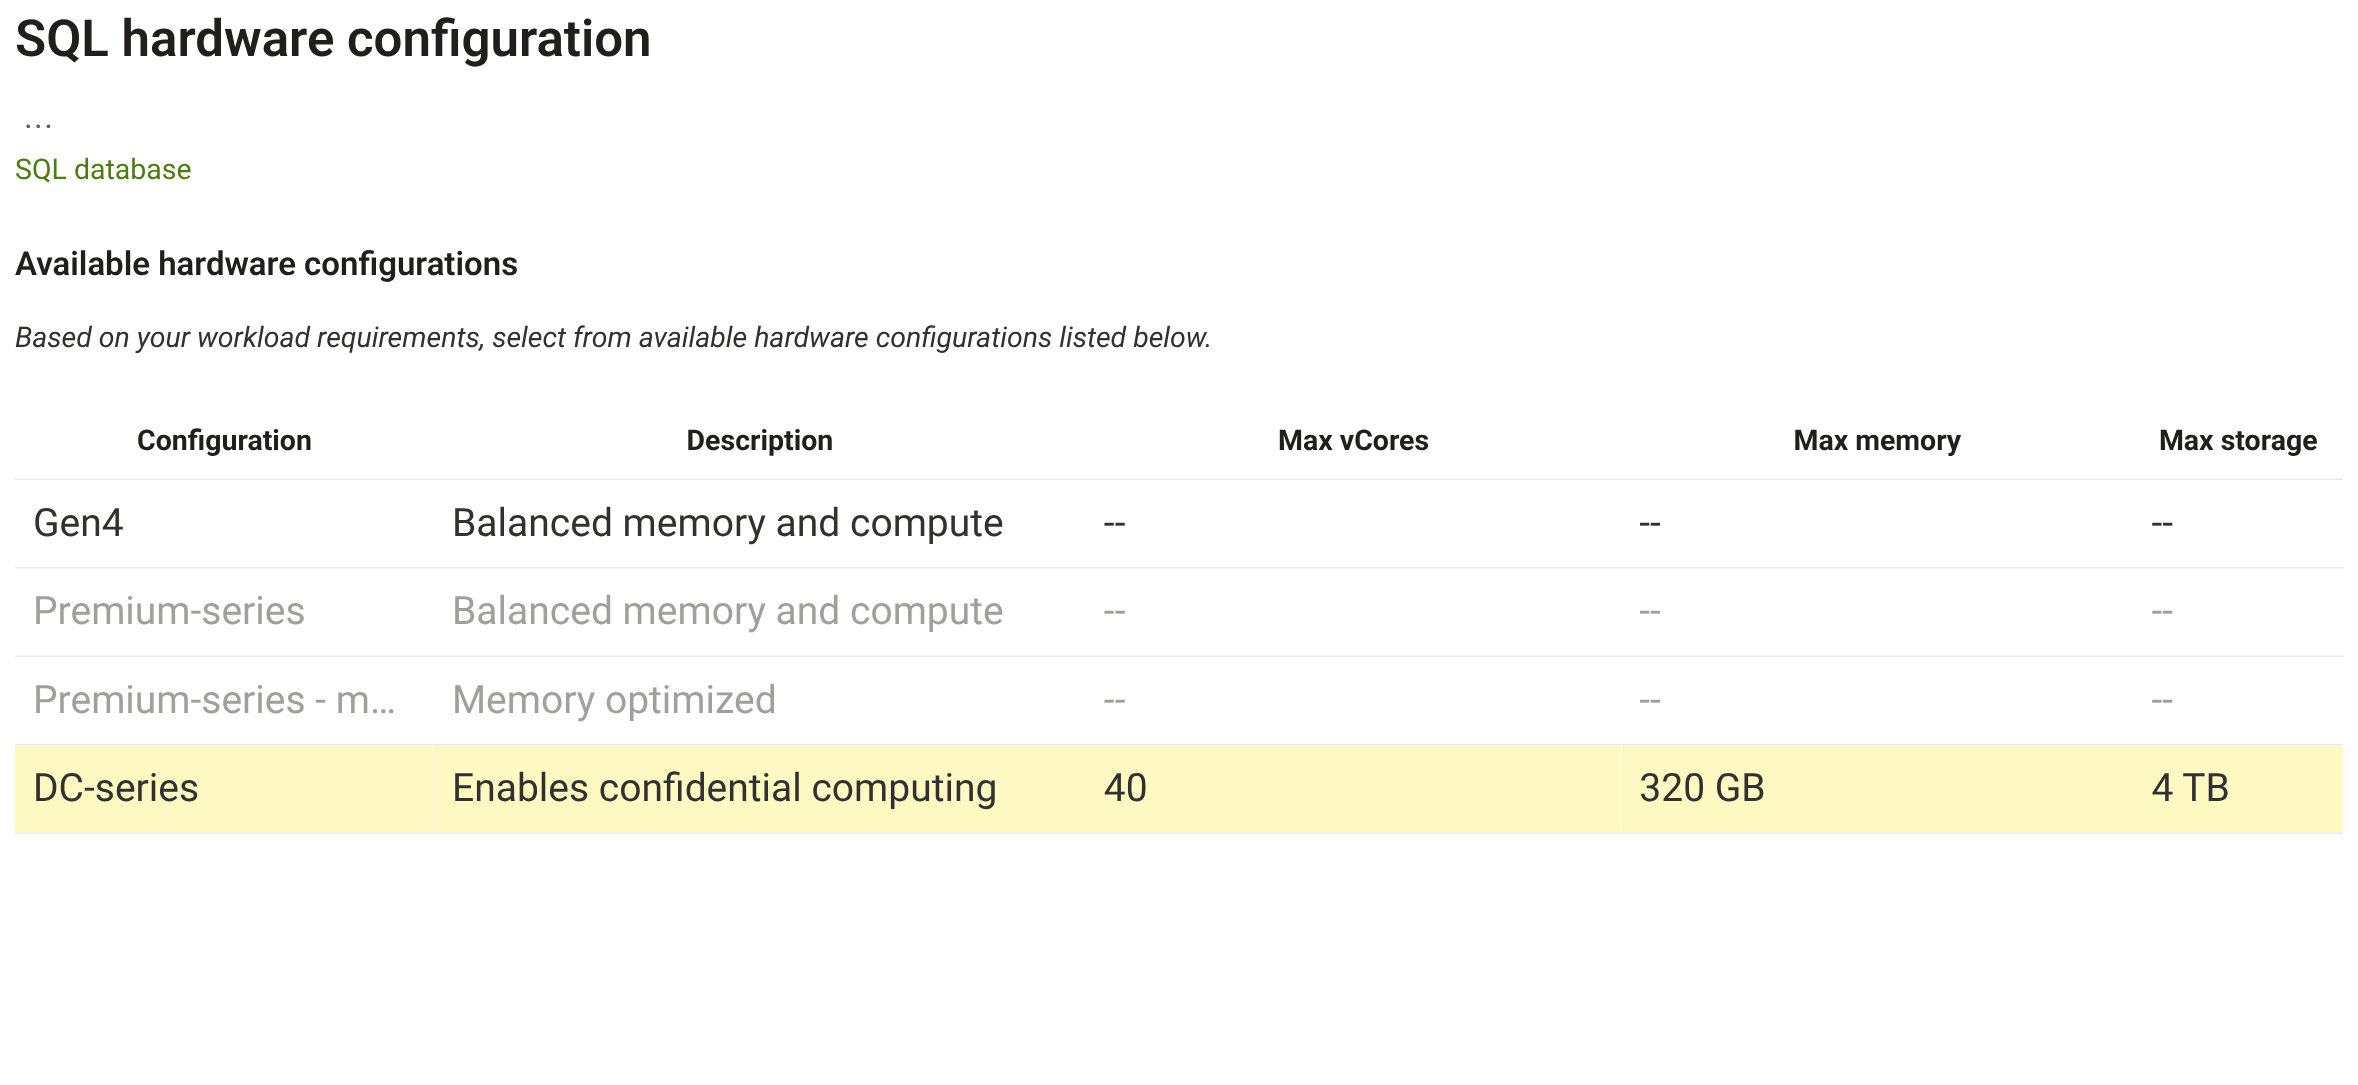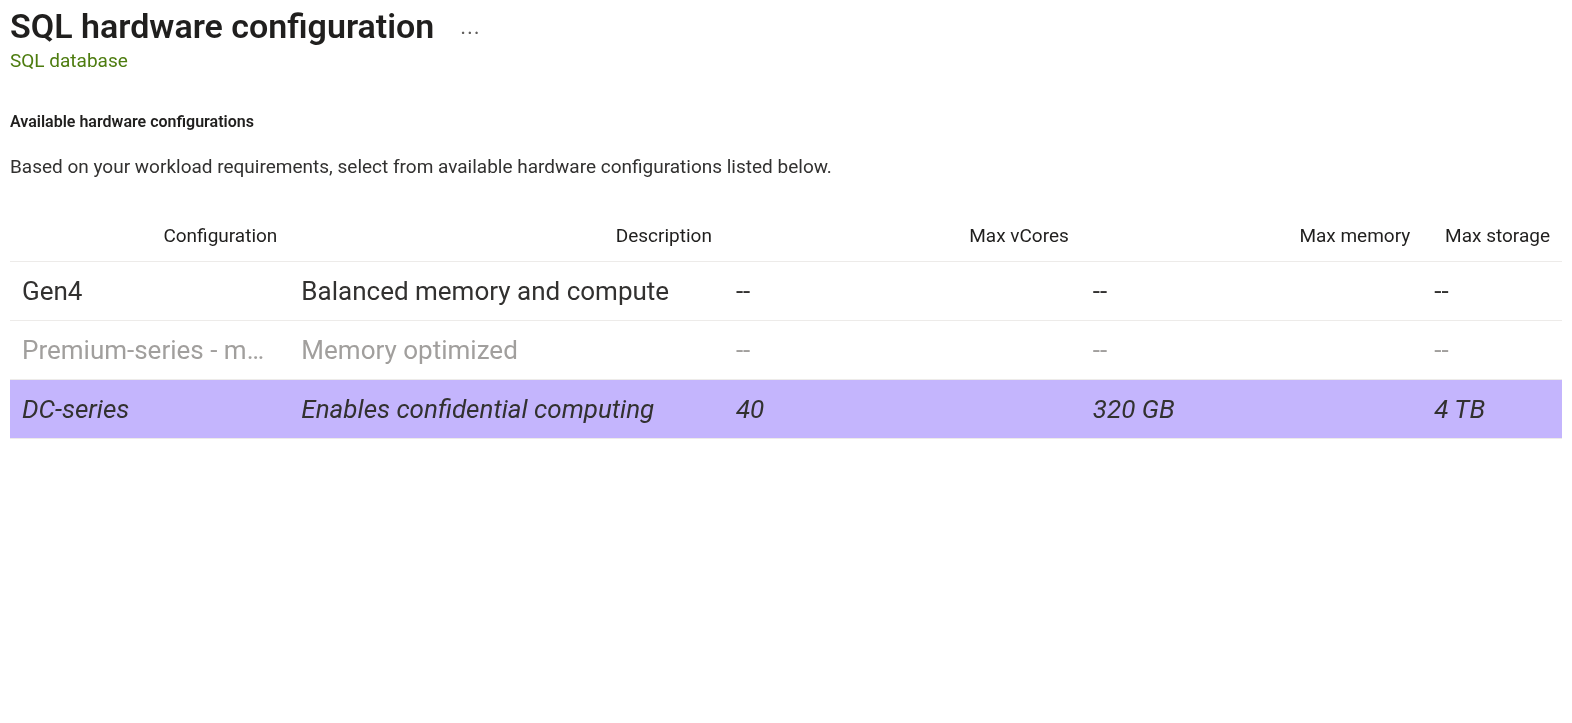--- a/index.html
+++ b/index.html
@@ -9,22 +9,23 @@
     }
     body {
       font-family: "Segoe UI", -apple-system, BlinkMacSystemFont, Roboto, "Helvetica Neue", sans-serif;
       background: #ffffff;
       color: #323130;
       padding: 6px 10px 20px 10px;
       font-size: 14px;
     }
     .header-row {
       display: flex;
-      align-items: flex-end;
+      align-items: flex-start;
       gap: 20px;
+      flex-direction: column;
     }
     .page-title {
       font-size: 34px;
       font-weight: 600;
       color: #201f1e;
       line-height: 1.2;
     }
     .more-button {
       font-size: 22px;
       color: #605e5c;
@@ -33,59 +34,59 @@
       padding: 2px 6px;
       line-height: 1;
       margin-top: 6px;
     }
     .subtitle {
       font-size: 19px;
       color: #4d7c0f;
       margin-top: 2px;
     }
     .section-heading {
-      font-size: 16px;
+      font-size: 22px;
       font-weight: 600;
       color: #201f1e;
       margin-top: 40px;
     }
     .section-description {
       font-size: 19px;
       color: #323130;
       margin-top: 24px;
+      font-style: italic;
     }
     .hw-table {
       width: 100%;
       border-collapse: collapse;
       margin-top: 36px;
       table-layout: fixed;
     }
     .hw-table thead th {
-      text-align: right;
-      font-weight: 400;
+      text-align: center;
+      font-weight: 700;
       font-size: 19px;
       color: #201f1e;
       padding: 10px 12px 14px 12px;
       border-bottom: 1px solid #edebe9;
     }
     .hw-table tbody td {
       font-size: 26px;
       color: #323130;
       padding: 14px 12px;
       border-bottom: 1px solid #edebe9;
       white-space: nowrap;
       overflow: hidden;
       text-overflow: ellipsis;
     }
     .hw-table tbody tr.disabled td {
       color: #a19f9d;
     }
     .hw-table tbody tr.selected {
-      background: #c4b5fd;
-      font-style: italic;
+      background: #fef9c3;
     }
     .col-config { width: 18%; }
     .col-desc   { width: 28%; }
     .col-vcores { width: 23%; }
     .col-mem    { width: 22%; }
     .col-store  { width: 9%; }
   </style>
 </head>
 <body>
 
@@ -117,20 +118,27 @@
   </thead>
   <tbody id="hw-tbody">
   <tr>
         <td>Gen4</td>
         <td>Balanced memory and compute</td>
         <td>--</td>
         <td>--</td>
         <td>--</td>
       </tr>
       <tr class="disabled">
+        <td>Premium-series</td>
+        <td>Balanced memory and compute</td>
+        <td>--</td>
+        <td>--</td>
+        <td>--</td>
+      </tr>
+      <tr class="disabled">
         <td>Premium-series - memory optimized</td>
         <td>Memory optimized</td>
         <td>--</td>
         <td>--</td>
         <td>--</td>
       </tr>
       <tr class="selected">
         <td>DC-series</td>
         <td>Enables confidential computing</td>
         <td>40</td>

